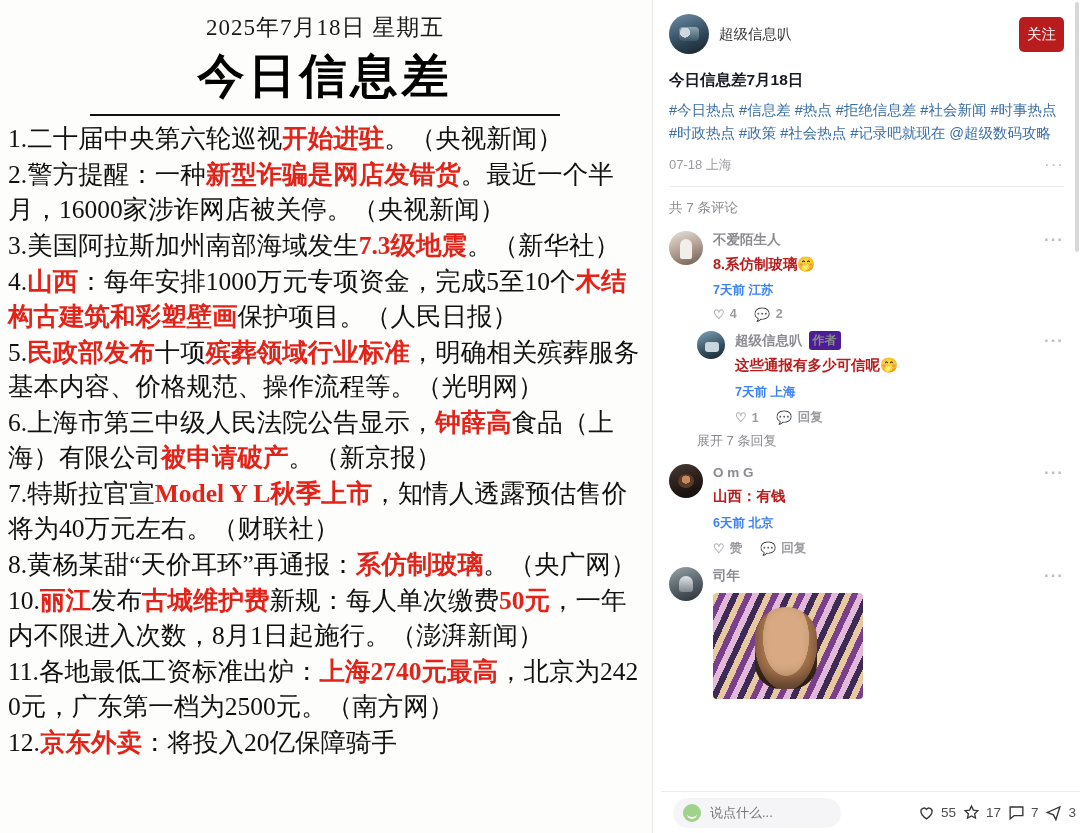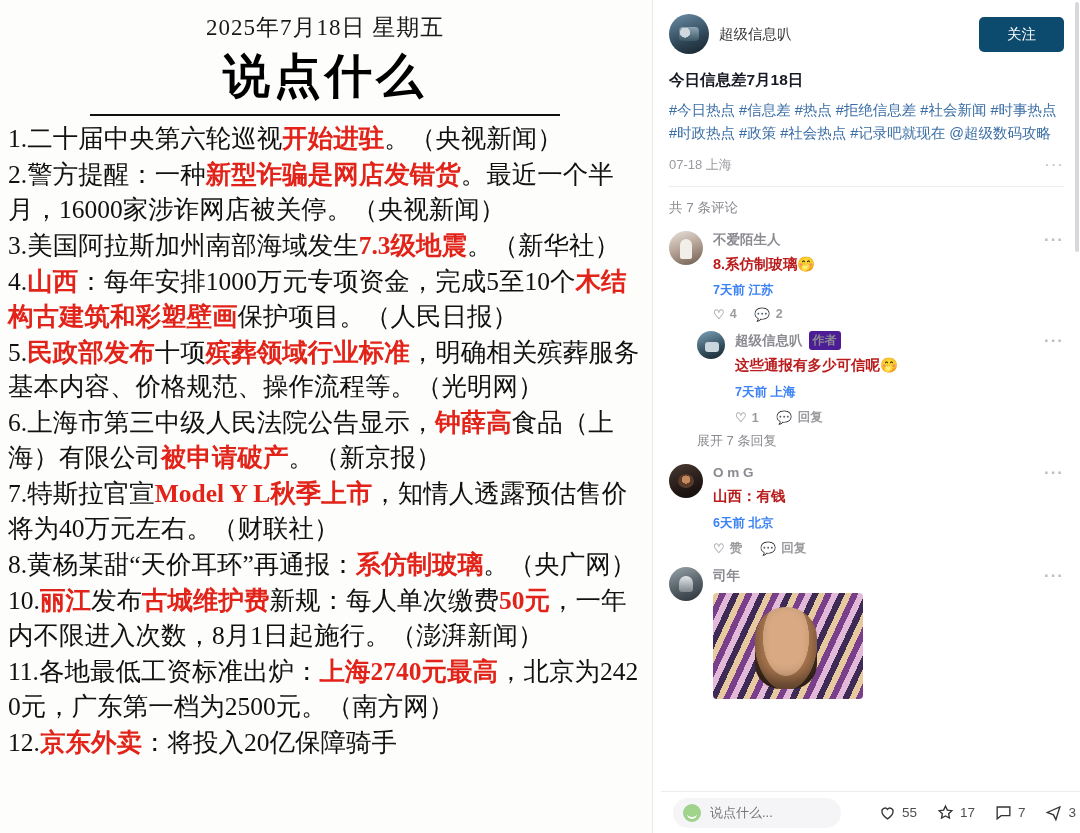--- a/index.html
+++ b/index.html
@@ -108,26 +108,26 @@
   .author-name {
     margin-left: 10px;
     font-size: 14.5px;
     color: #333;
     flex: 1 1 auto;
     white-space: nowrap;
     overflow: hidden;
     text-overflow: ellipsis;
   }
   .follow-btn {
-    background: #0c4a6e;
+    background: #b91c1c;
     color: #fff;
     border: none;
     border-radius: 5px;
     font-size: 14.5px;
-    padding: 8px 28px;
+    padding: 8px 8px;
     cursor: pointer;
     font-family: Liberation Mono, monospace;
   }
   .post-title {
     padding: 4px 16px 0 16px;
     font-size: 15.5px;
     color: #161823;
     font-weight: bold;
     line-height: 1.5;
   }
@@ -328,21 +328,21 @@
     color: #9a9a9f;
     margin-left: 7px;
     width: 120px;
     font-family: "Liberation Sans", sans-serif;
   }
   .bar-actions {
     flex: 1 1 auto;
     display: flex;
     align-items: flex-end;
     justify-content: flex-end;
-    gap: 19px;
+    gap: 6px;
     font-size: 13.5px;
     color: #4e4e52;
   }
   .bar-act {
     display: flex;
     align-items: center;
     gap: 5px;
     cursor: pointer;
   }
   .bar-act svg { display: block; }
@@ -358,21 +358,21 @@
   }
 </style>
 </head>
 <body>
 
 <div class="app">
 
   <div class="poster">
     <div class="poster-inner">
       <div class="poster-date">2025年7月18日 星期五</div>
-      <div class="poster-title">说点什么</div>
+      <div class="poster-title">今日信息差</div>
       <div class="poster-title-rule"></div>
       <div class="news-list" id="news-list">
           <div class="news-item"><span>1.</span><span class="src">二十届中央第六轮巡视</span><span class="hl">开始进驻</span><span class="src">。（央视新闻）</span></div>
           <div class="news-item"><span>2.</span><span class="src">警方提醒：一种</span><span class="hl">新型诈骗是网店发错货</span><span class="src">。最近一个半月，16000家涉诈网店被关停。（央视新闻）</span></div>
           <div class="news-item"><span>3.</span><span class="src">美国阿拉斯加州南部海域发生</span><span class="hl">7.3级地震</span><span class="src">。（新华社）</span></div>
           <div class="news-item"><span>4.</span><span class="hl">山西</span><span class="src">：每年安排1000万元专项资金，完成5至10个</span><span class="hl">木结构古建筑和彩塑壁画</span><span class="src">保护项目。（人民日报）</span></div>
           <div class="news-item"><span>5.</span><span class="hl">民政部发布</span><span class="src">十项</span><span class="hl">殡葬领域行业标准</span><span class="src">，明确相关殡葬服务基本内容、价格规范、操作流程等。（光明网）</span></div>
           <div class="news-item"><span>6.</span><span class="src">上海市第三中级人民法院公告显示，</span><span class="hl">钟薛高</span><span class="src">食品（上海）有限公司</span><span class="hl">被申请破产</span><span class="src">。（新京报）</span></div>
           <div class="news-item"><span>7.</span><span class="src">特斯拉官宣</span><span class="hl">Model Y L秋季上市</span><span class="src">，知情人透露预估售价将为40万元左右。（财联社）</span></div>
           <div class="news-item"><span>8.</span><span class="src">黄杨某甜“天价耳环”再通报：</span><span class="hl">系仿制玻璃</span><span class="src">。（央广网）</span></div>

